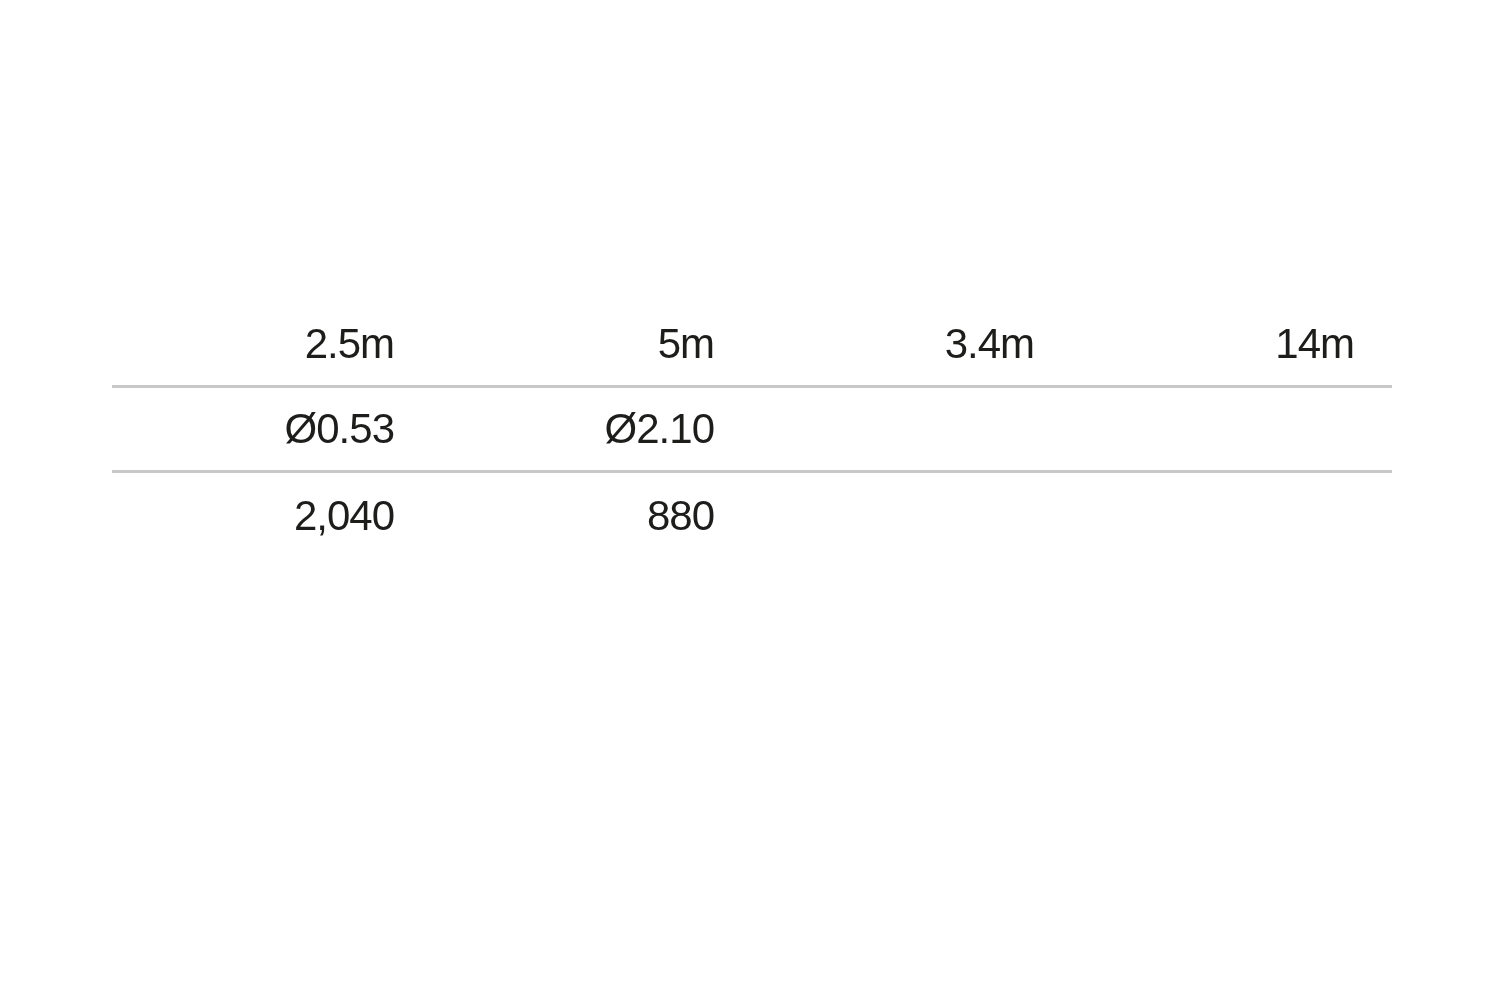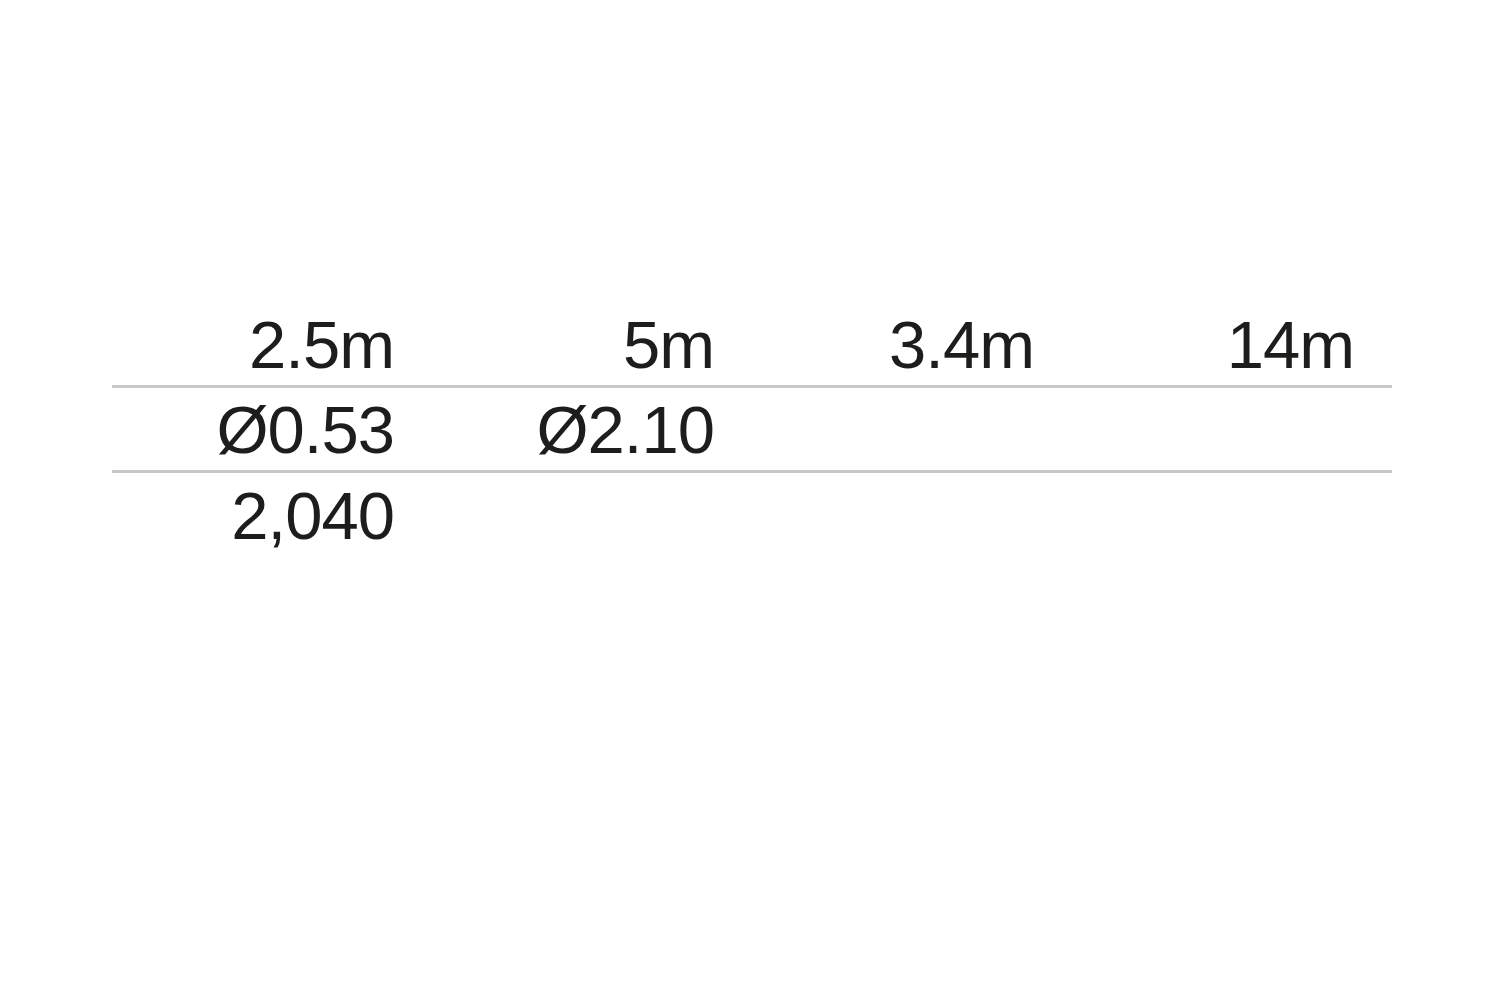--- a/index.html
+++ b/index.html
@@ -25,21 +25,21 @@
   .t-angle{font-weight:700;margin-left:24px;}
   .t-deg{font-weight:700;font-size:52px;line-height:1;}
 
   .row{
     display:grid;grid-template-columns:repeat(4,1fr);
     height:85px;align-items:center;
   }
   .row.ruled{border-bottom:3px solid var(--c-divider);}
   .cell{
     text-align:right;padding-right:38px;
-    font-size:67px;letter-spacing:-1px;font-weight:400;
+    font-size:42px;letter-spacing:-1px;font-weight:400;
   }
 </style>
 </head>
 <body>
 
 <div class="sheet">
   <div class="lux-block">
 
 
     <div class="row ruled">
@@ -49,16 +49,17 @@
       <div class="cell">14m</div>
     </div>
 
     <div class="row ruled">
       <div class="cell">Ø0.53</div>
       <div class="cell">Ø2.10</div>
     </div>
 
     <div class="row">
       <div class="cell">2,040</div>
+      <div class="cell">880</div>
     </div>
 
   </div>
 </div>
 
 </body></html>

